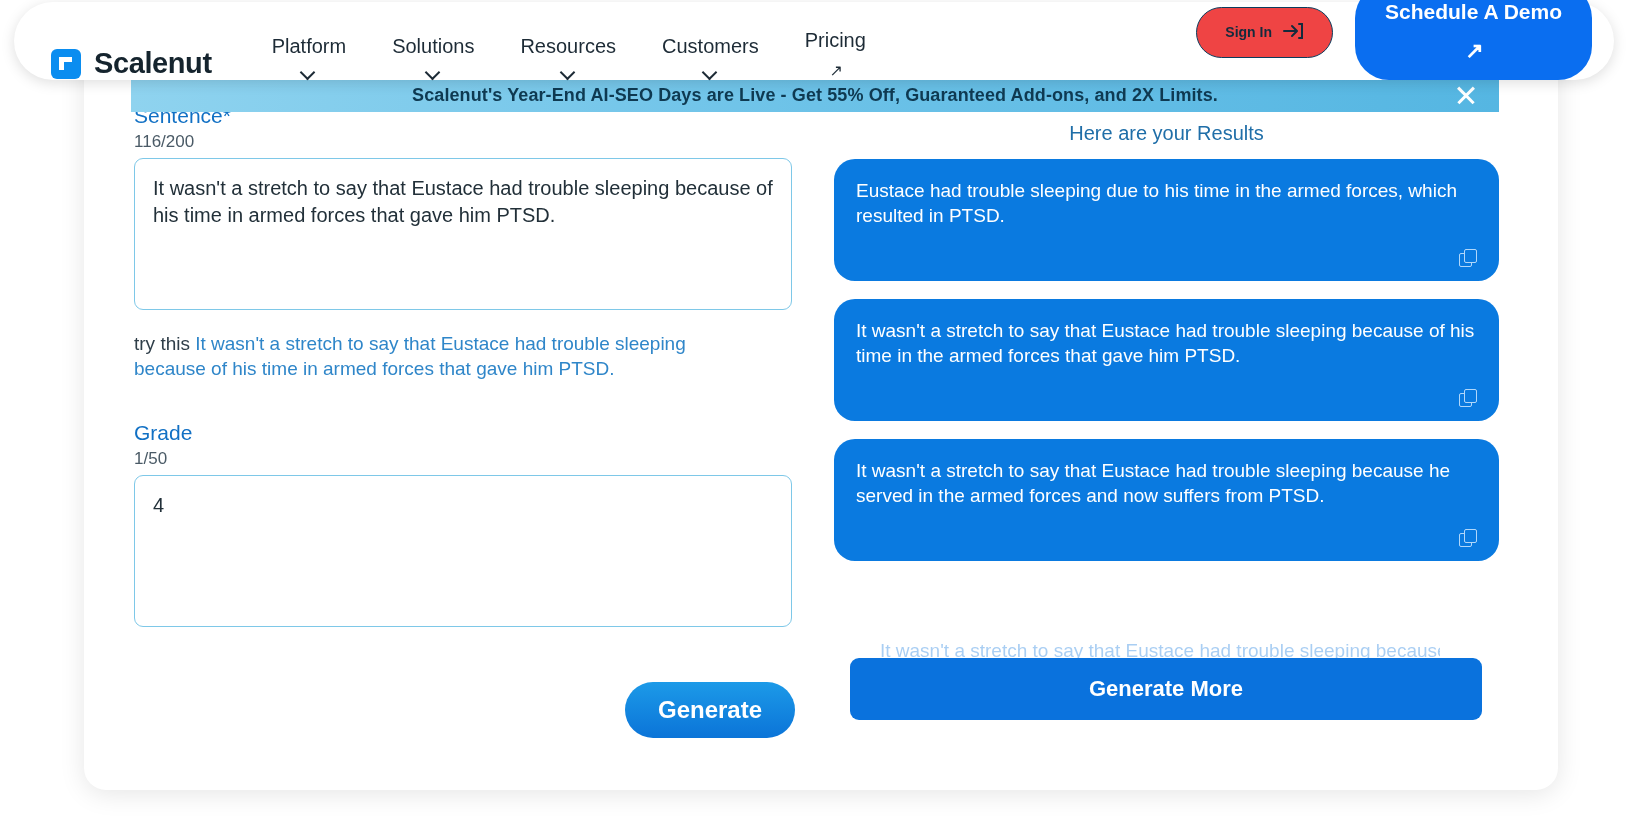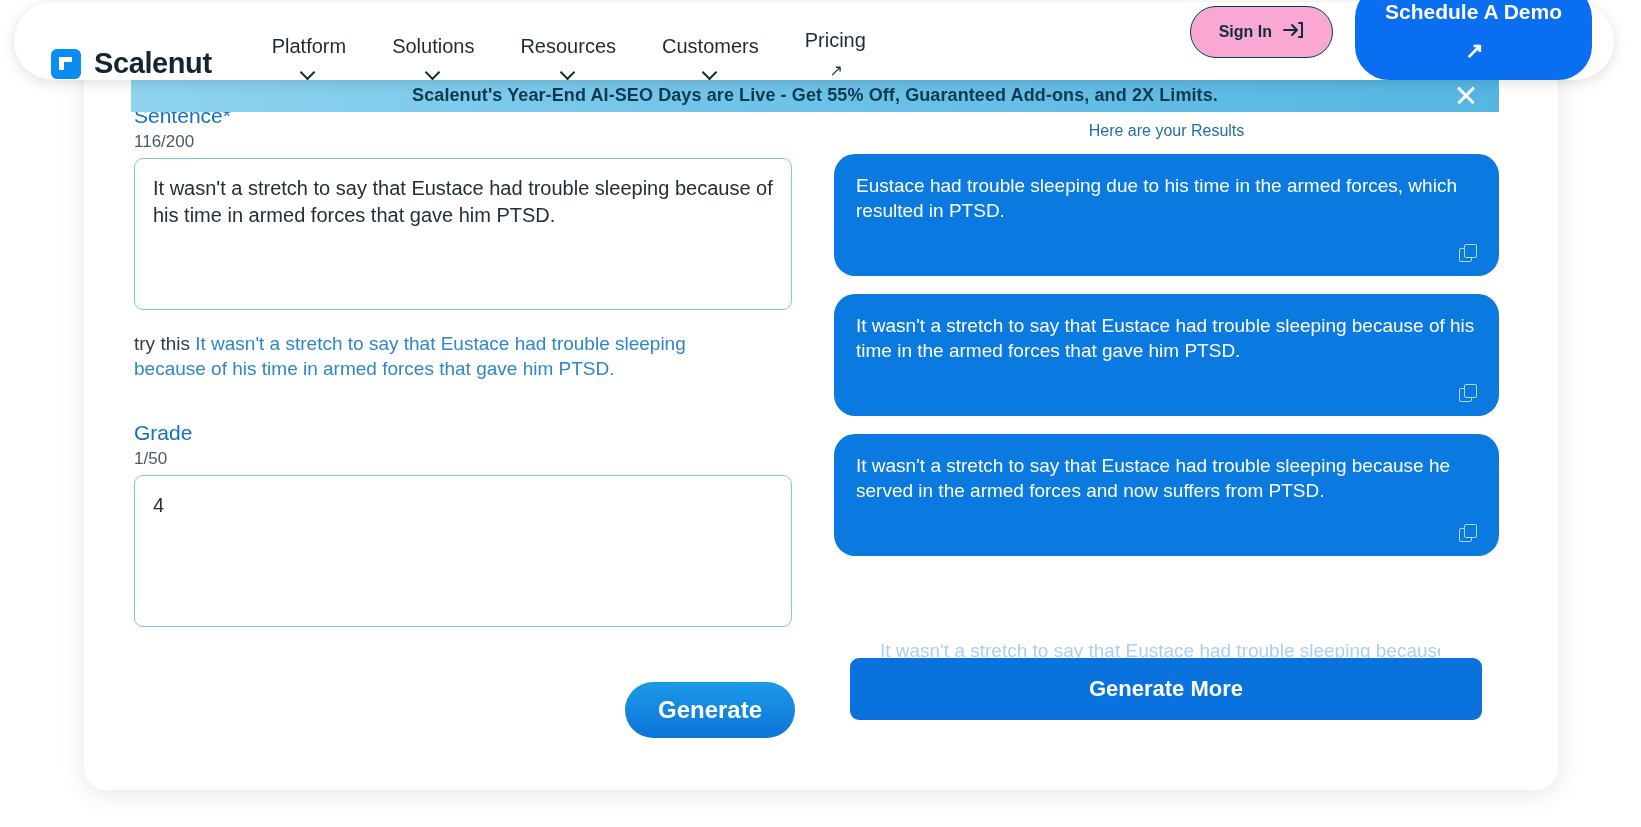--- a/index.html
+++ b/index.html
@@ -75,24 +75,24 @@
   }
   .nav-right {
     margin-left: auto;
     display: flex; align-items: center; gap: 22px;
   }
   .btn-signin {
     display: flex; align-items: center; gap: 10px;
     border: 1.6px solid #0b3c5d;
     border-radius: 34px;
     padding: 14px 28px;
-    font-size: 16px;
+    font-size: 14px;
     font-weight: bold;
     color: #132b3d;
-    background: #f9a8d4;
+    background: #ef4444;
     cursor: pointer;
     white-space: nowrap;
   }
   .btn-demo {
     display: flex; align-items: center; gap: 14px;
     background: #0d6efd;
     background: #0a6ef0;
     border-radius: 34px;
     padding: 16px 30px;
     font-size: 21px;
@@ -210,21 +210,21 @@
   }
 
   
   .right-col {
     position: absolute;
     top: 122px; left: 834px;
     width: 665px;
   }
   .results-title {
     text-align: center;
-    font-size: 16px;
+    font-size: 20px;
     color: #1f6ea8;
     margin-bottom: 14px;
   }
   .result-card {
     position: relative;
     background: #0a7ae0;
     border-radius: 21px;
     padding: 20px 22px 34px 22px;
     margin-bottom: 18px;
     color: #ffffff;

